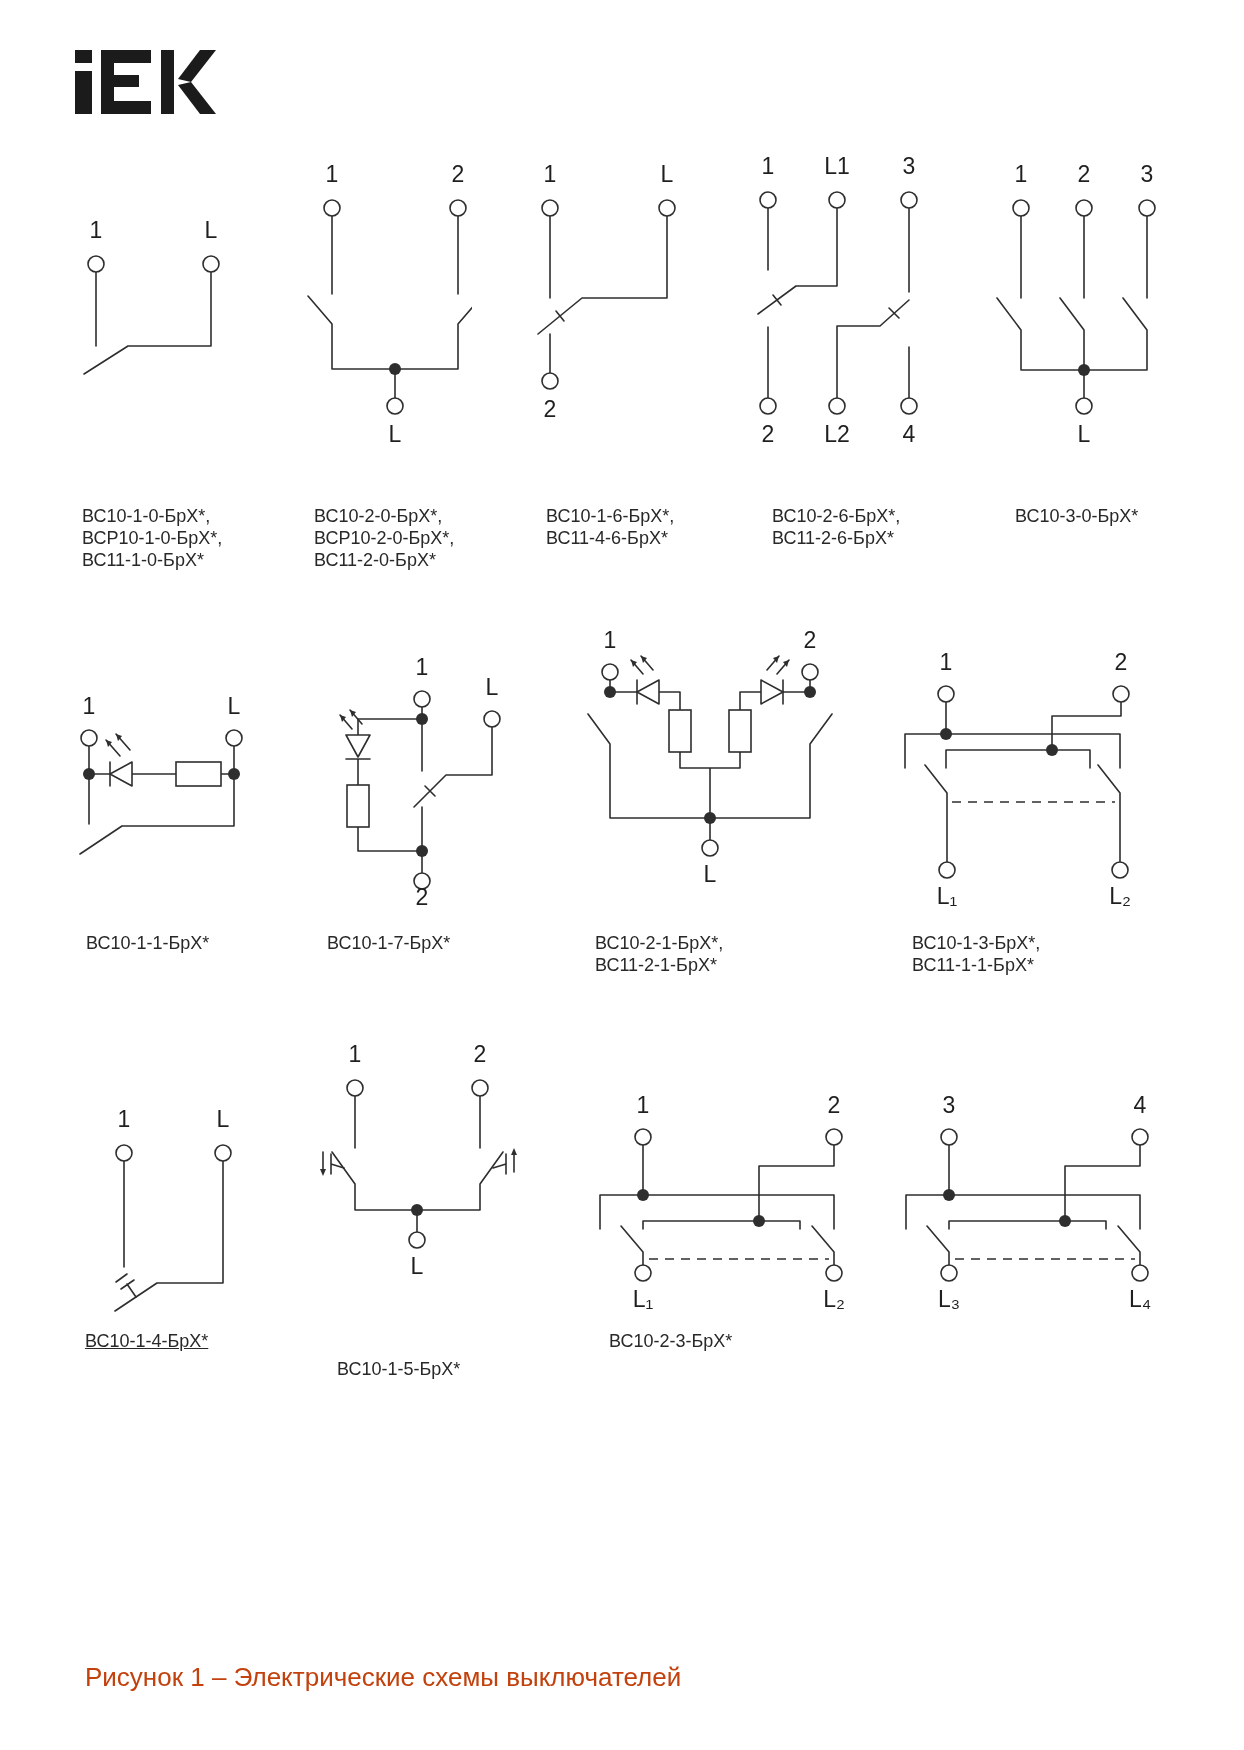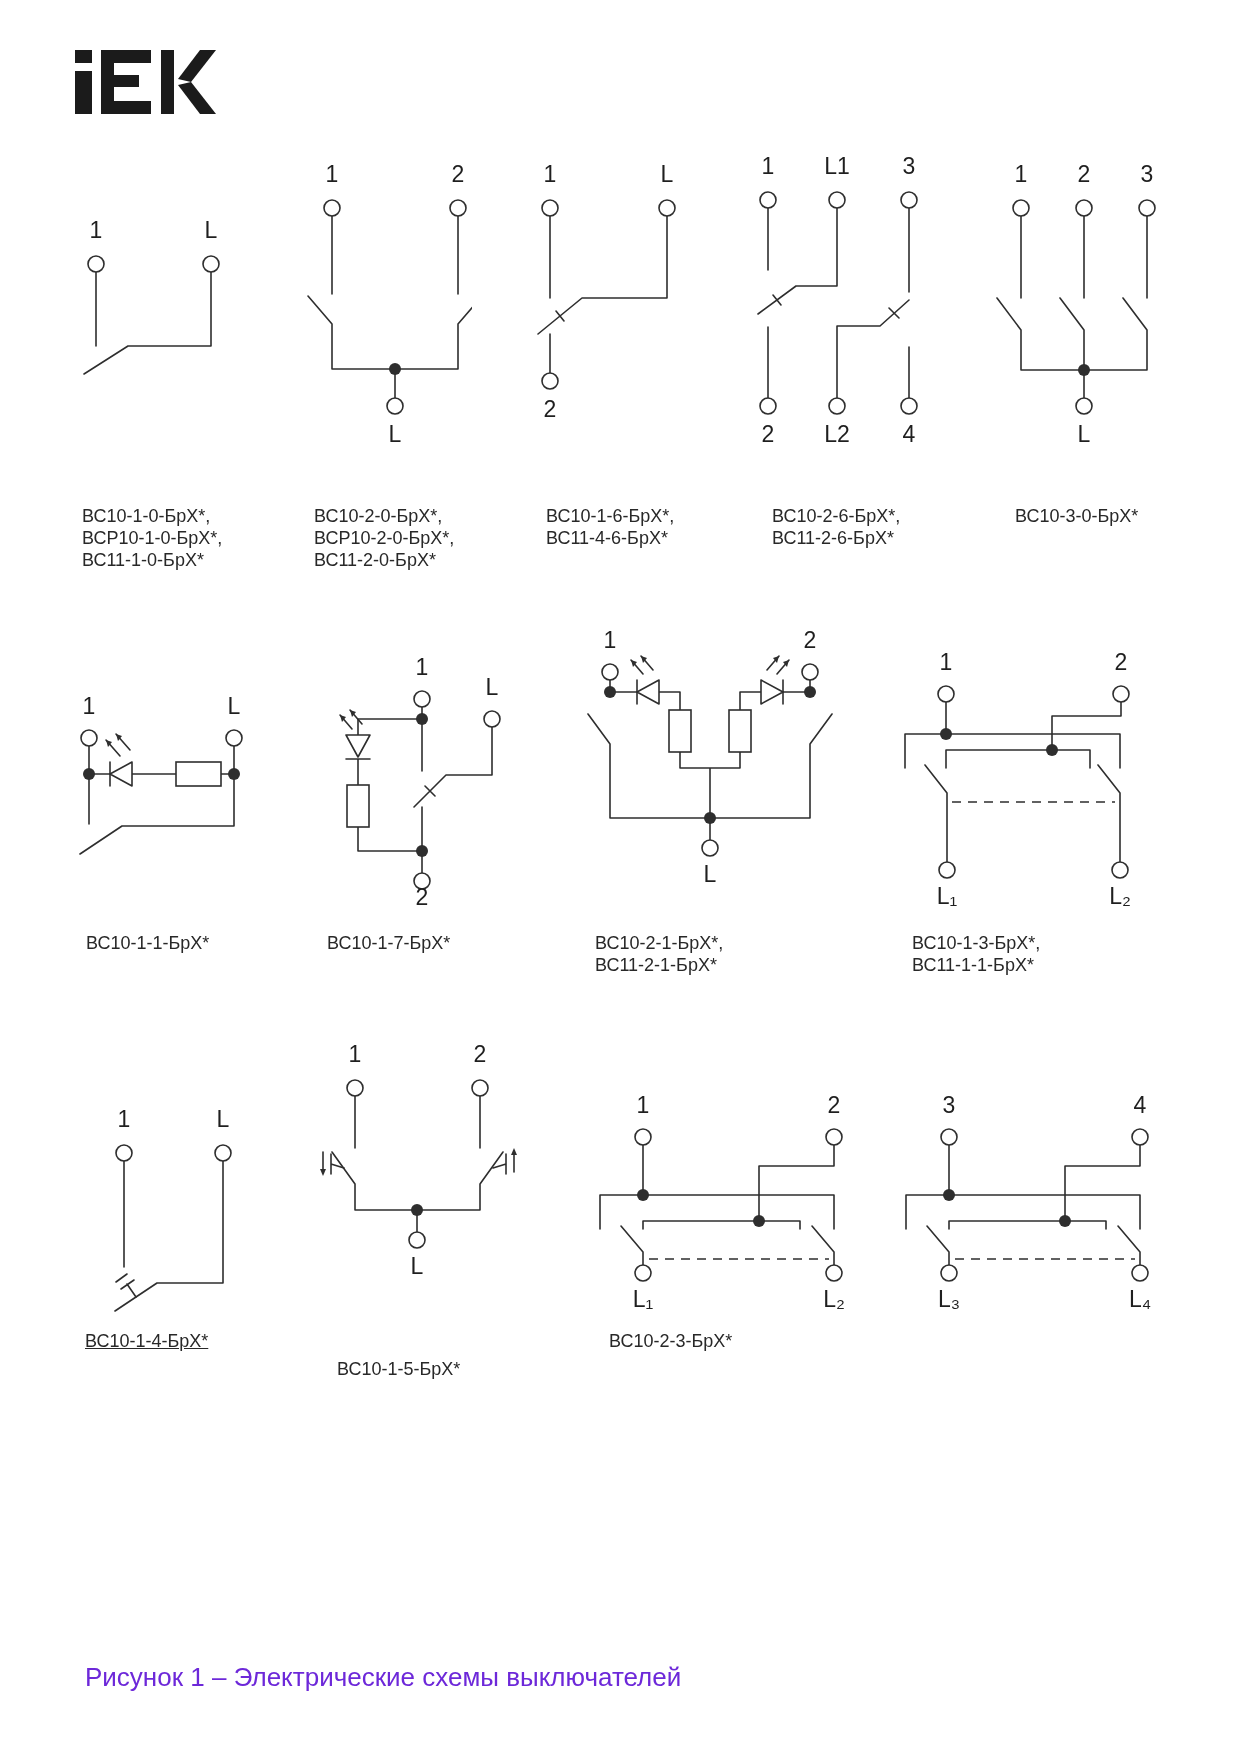--- a/index.html
+++ b/index.html
@@ -8,21 +8,21 @@
   .diag{position:absolute;}
   .ckt{stroke:#2e2e2e;stroke-width:1.6;fill:none;stroke-linecap:round;stroke-linejoin:round;}
   .dash{stroke:#2e2e2e;stroke-width:1.6;fill:none;stroke-dasharray:9 7;}
   .term{fill:#ffffff;stroke:#2e2e2e;stroke-width:1.6;}
   .dot{fill:#2e2e2e;stroke:none;}
   .ledtri{fill:#ffffff;stroke:#2e2e2e;stroke-width:1.6;stroke-linejoin:round;}
   .res{fill:#ffffff;stroke:#2e2e2e;stroke-width:1.6;}
   .ah{fill:#2e2e2e;stroke:none;}
   text.tl{font-size:23px;fill:#1f1f1f;text-anchor:middle;font-family:"Liberation Sans",sans-serif;}
   .codes{position:absolute;font-size:18px;line-height:22px;color:#282828;white-space:nowrap;}
-  .caption{position:absolute;font-size:26px;color:#6d28d9;white-space:nowrap;}
+  .caption{position:absolute;font-size:26px;color:#c2410c;white-space:nowrap;}
   .logo{position:absolute;left:75px;top:50px;}
   .logo *{fill:#1b1b1b;}
 </style>
 </head>
 <body>
 
 <div class="page">
 
   <svg class="logo" width="145" height="64">
     <rect x="0" y="0" width="17" height="13"></rect>

